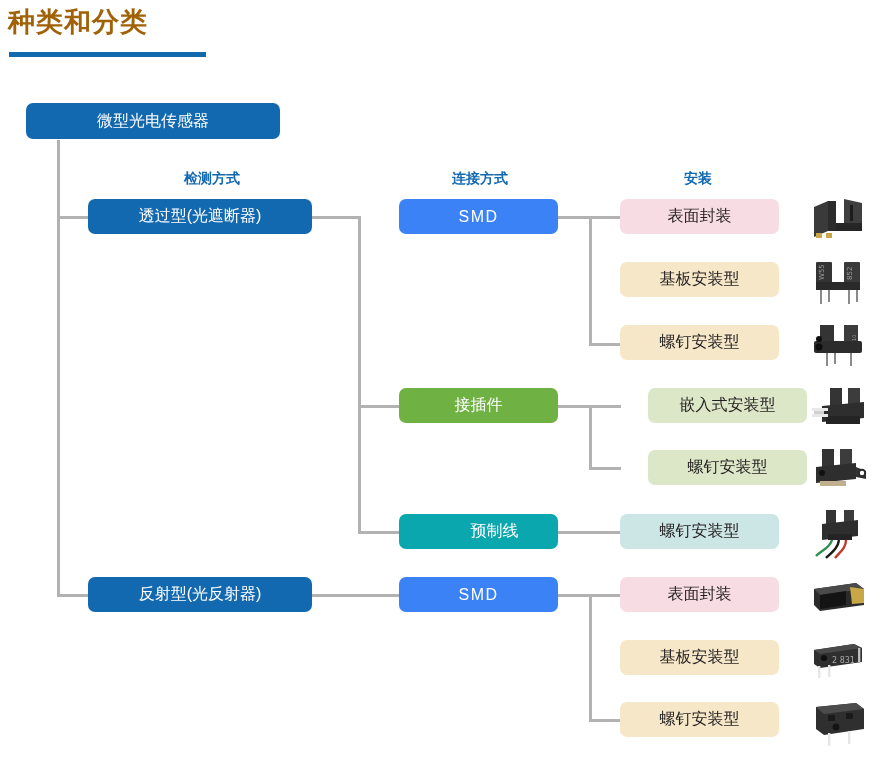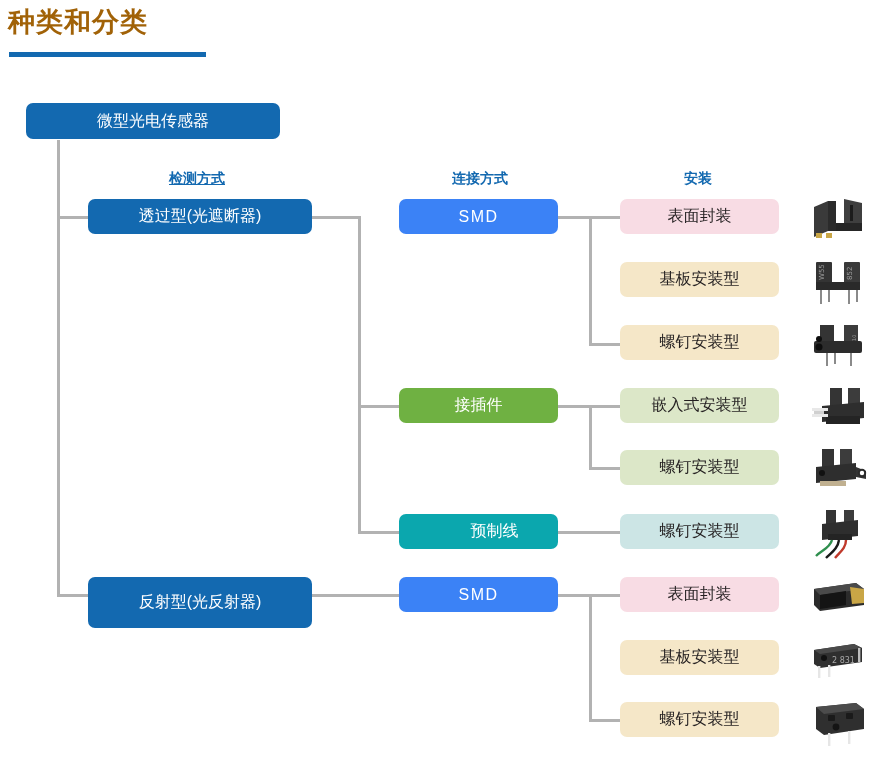--- a/index.html
+++ b/index.html
@@ -48,41 +48,41 @@
   }
   .node.solid{color:#ffffff;}
   .node.light{color:#231f20;}
 
   .c-blue   {background:#1369b0;}
   .c-pink   {background:#3b82f6;}
   .c-green  {background:#6fb142;}
   .c-teal   {background:#0ba7ae;}
   .c-lpink  {background:#f8dce4;}
   .c-cream  {background:#f5e7c8;}
-  .c-lgreen {background:#dce7c8;}
+  .c-lgreen {background:#dce7c8;margin-left:28px;}
   .c-lblue  {background:#cce5e5;}
 
   .node.latin{letter-spacing:1.5px;}
 
   
   .photo{
     position:absolute;
     width:64px;height:52px;
   }
   .photo svg{display:block;width:100%;height:100%;}
 </style>
 </head>
 <body>
 
 <div id="root">
 
   <div class="page-title">种类和分类</div>
   <div class="title-rule"></div>
 
-  <div class="col-head" style="left:97px;top:170px;width:200px;text-decoration:underline;">检测方式</div>
+  <div class="col-head" style="left:112px;top:170px;width:200px;">检测方式</div>
   <div class="col-head" style="left:385px;top:170px;width:190px;text-align:center;">连接方式</div>
   <div class="col-head" style="left:618px;top:170px;width:160px;">安装</div>
 
   <div class="line v" style="left:57px;top:140px;height:457px;"></div>
   <div class="line h" style="left:57px;top:216px;width:32px;"></div>
   <div class="line h" style="left:57px;top:594px;width:32px;"></div>
 
   <div class="line h" style="left:311px;top:216px;width:50px;"></div>
   <div class="line v" style="left:358px;top:216px;height:316px;"></div>
   <div class="line h" style="left:358px;top:405px;width:42px;"></div>
@@ -104,21 +104,21 @@
   <div class="line v" style="left:589px;top:594px;height:128px;"></div>
   <div class="line h" style="left:589px;top:719px;width:32px;"></div>
 
   <div class="node solid c-blue" style="left:26px;top:103px;width:254px;height:36px;">
     <span>微型光电传感器</span>
   </div>
 
   <div class="node solid c-blue" style="left:88px;top:199px;width:224px;height:35px;">
     <span>透过型(光遮断器)</span>
   </div>
-  <div class="node solid c-blue" style="left:88px;top:577px;width:224px;height:51px;text-align:right;">
+  <div class="node solid c-blue" style="left:88px;top:577px;width:224px;height:35px;text-align:right;">
     <span>反射型(光反射器)</span>
   </div>
 
   <div class="node solid c-pink latin" style="left:399px;top:199px;width:159px;height:35px;">
     <span>SMD</span>
   </div>
   <div class="node solid c-green" style="left:399px;top:388px;width:159px;height:35px;">
     <span>接插件</span>
   </div>
   <div class="node solid c-teal" style="left:399px;top:514px;width:159px;height:35px;padding-left:32px;">

